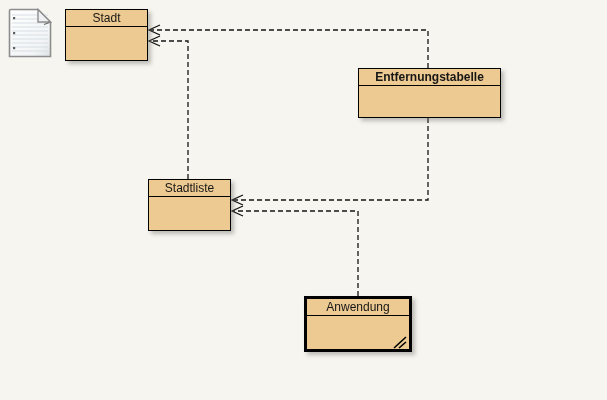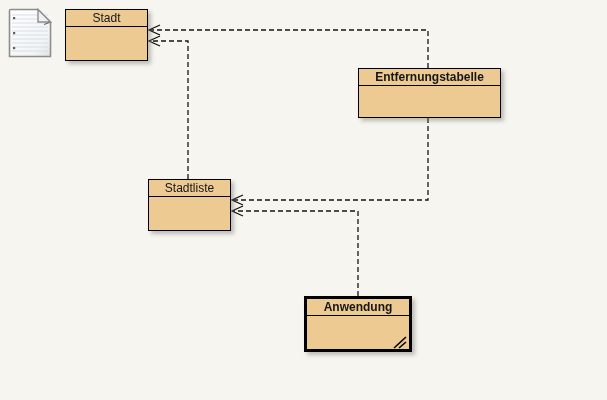--- a/index.html
+++ b/index.html
@@ -53,21 +53,21 @@
     border-width: 3px;
   }
   .uml-class .resize-handle {
     position: absolute;
     right: 1px;
     bottom: 0px;
   }
   #class-stadt              { left: 65px;  top: 9px;   width: 83px;  height: 52px; }
   #class-entfernungstabelle { left: 358px; top: 68px;  width: 143px; height: 50px; font-weight: bold; }
   #class-stadtliste         { left: 148px; top: 179px; width: 83px;  height: 52px; }
-  #class-anwendung          { left: 304px; top: 296px; width: 108px; height: 56px; font-weight: bold; }
+  #class-anwendung          { left: 304px; top: 296px; width: 108px; height: 56px; }
   .readme {
     position: absolute;
     left: 8px; top: 8px;
     width: 44px; height: 50px;
     cursor: default;
   }
 </style>
 </head>
 <body>
 

